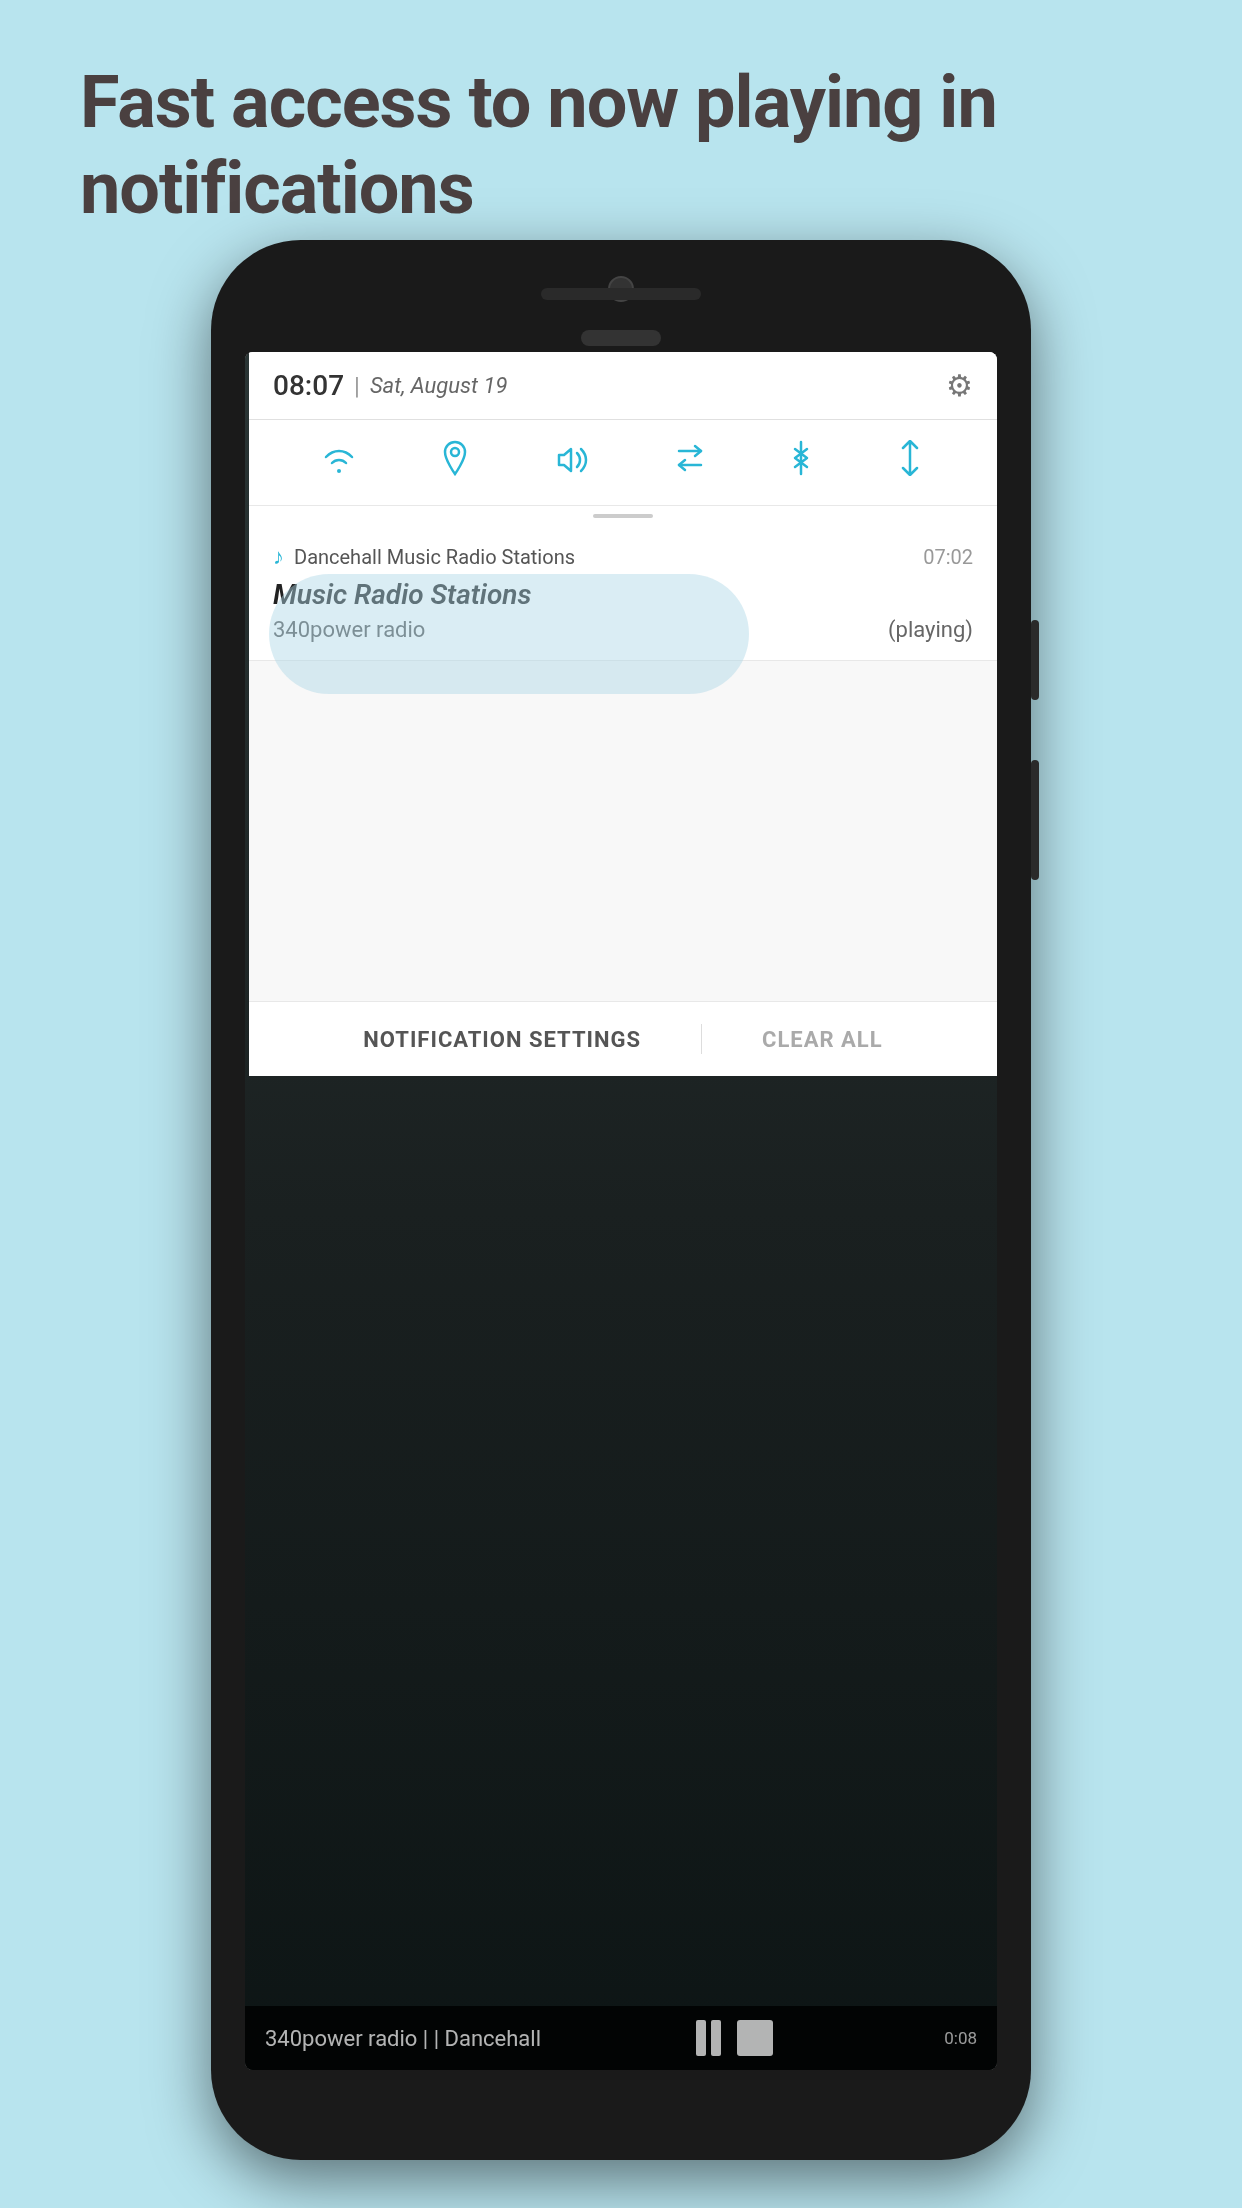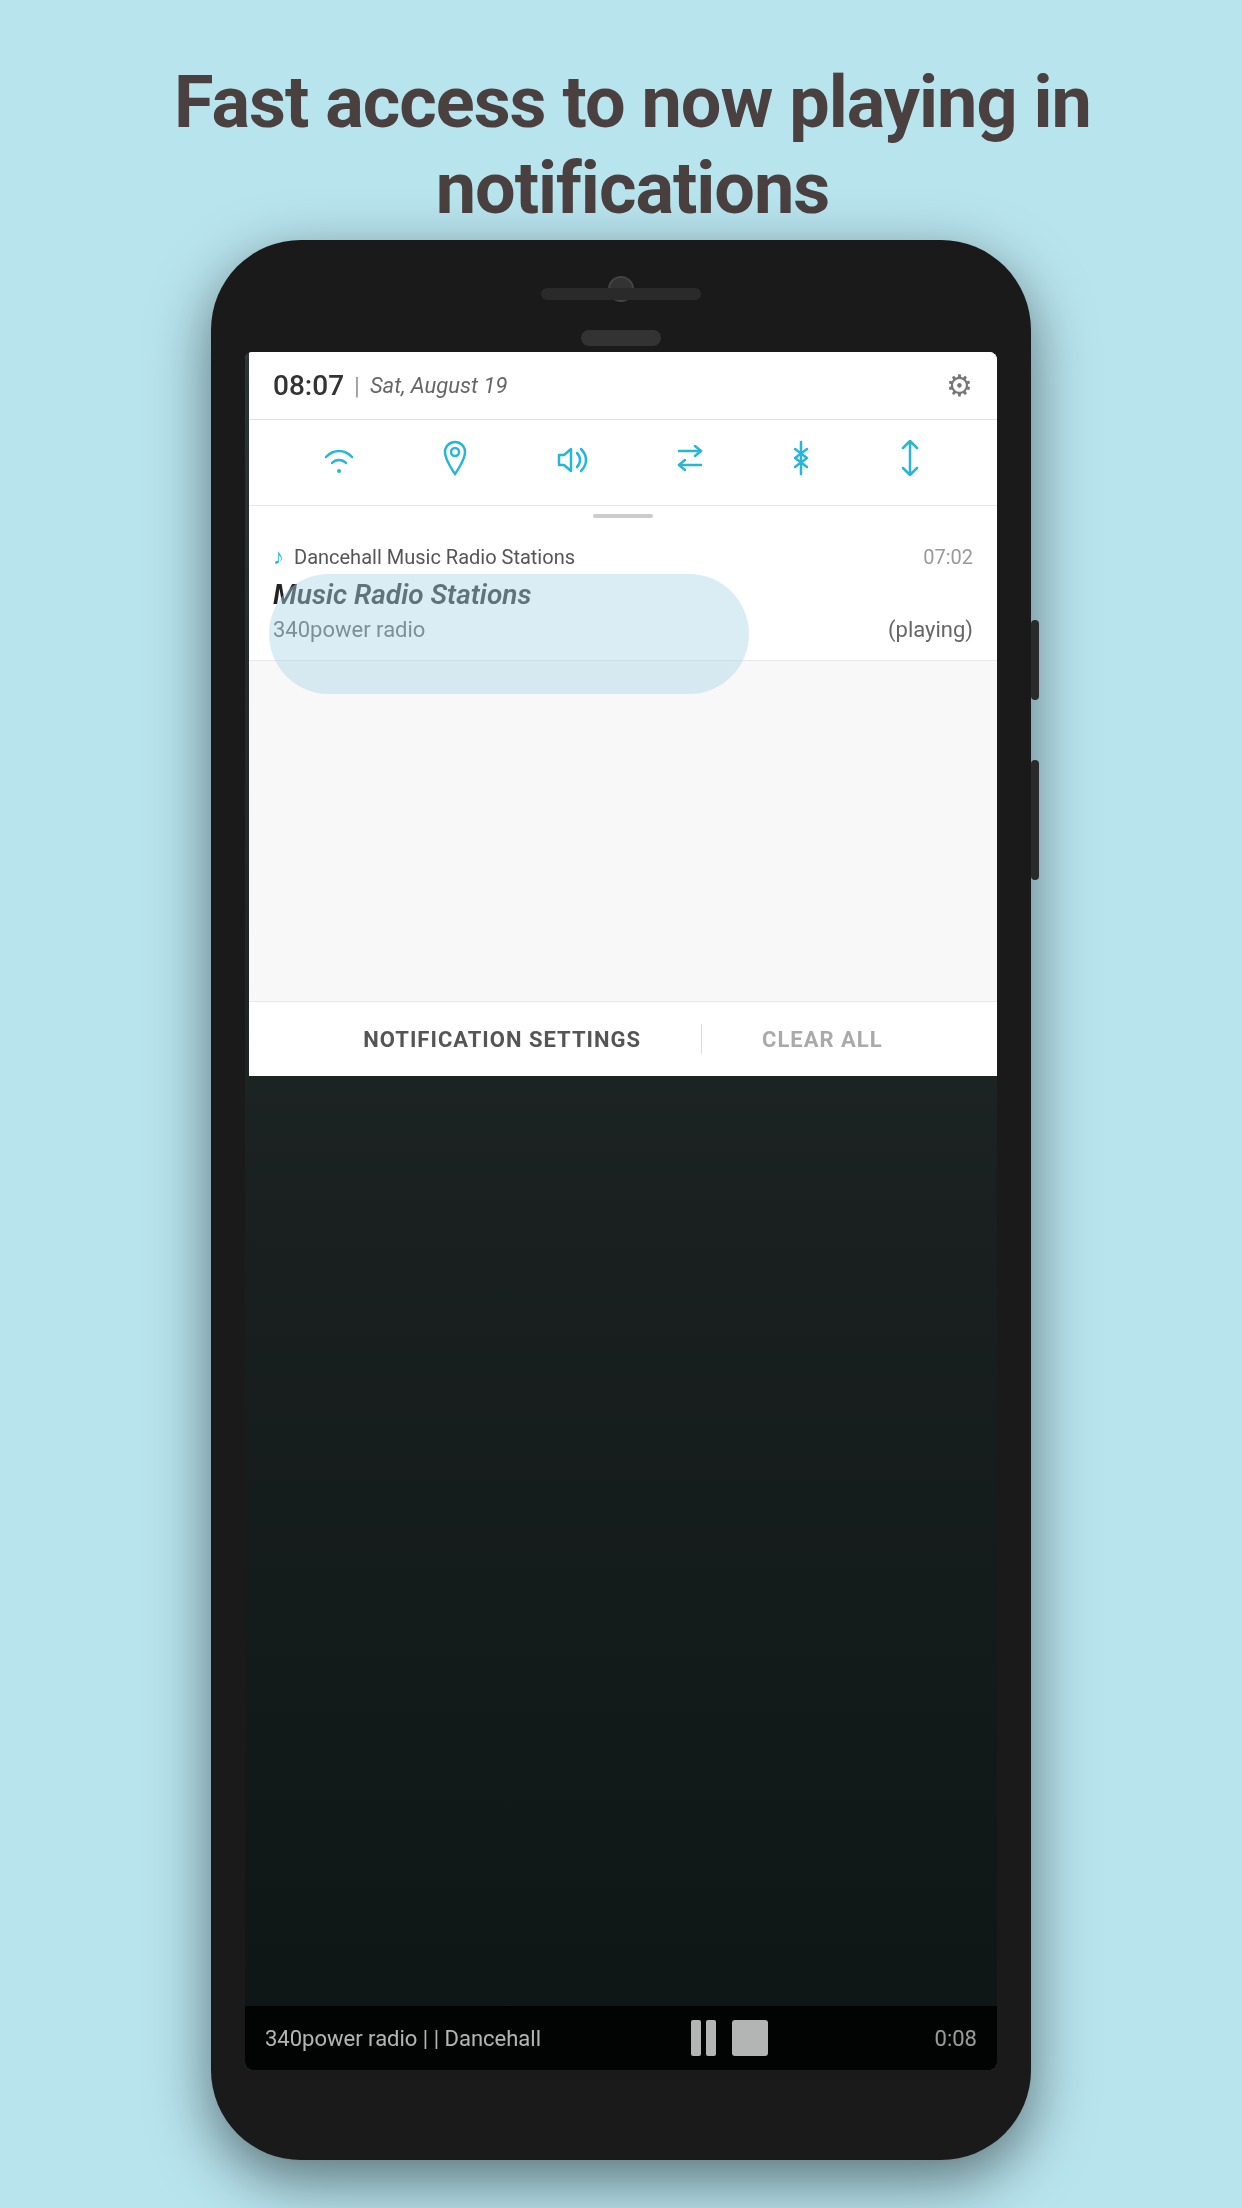--- a/index.html
+++ b/index.html
@@ -8,28 +8,26 @@
       width: 1242px;
       height: 2208px;
       background-color: #b8e4ee;
       font-family: 'Roboto', Arial, sans-serif;
       overflow: hidden;
       position: relative;
     }
 
     
     .header-text {
-      text-align: center;
       padding: 60px 80px 40px;
       color: #4a4040;
       font-size: 72px;
       font-weight: 700;
       line-height: 1.2;
       letter-spacing: -1px;
-      margin-left: 23px;
     }
 
     
     .phone-shell {
       position: absolute;
       top: 240px;
       left: 50%;
       transform: translateX(-50%);
       width: 820px;
       height: 1920px;
@@ -353,21 +351,21 @@
       border-radius: 2px;
     }
     .player-stop-icon {
       width: 36px;
       height: 36px;
       background: rgba(255,255,255,0.7);
       border-radius: 3px;
     }
     .player-time {
       color: rgba(255,255,255,0.6);
-      font-size: 22px;
+      font-size: 17px;
       margin-left: 16px;
     }
 
     
     .overlay-panel {
       position: absolute;
       top: 0;
       left: 0;
       right: 0;
       z-index: 10;

